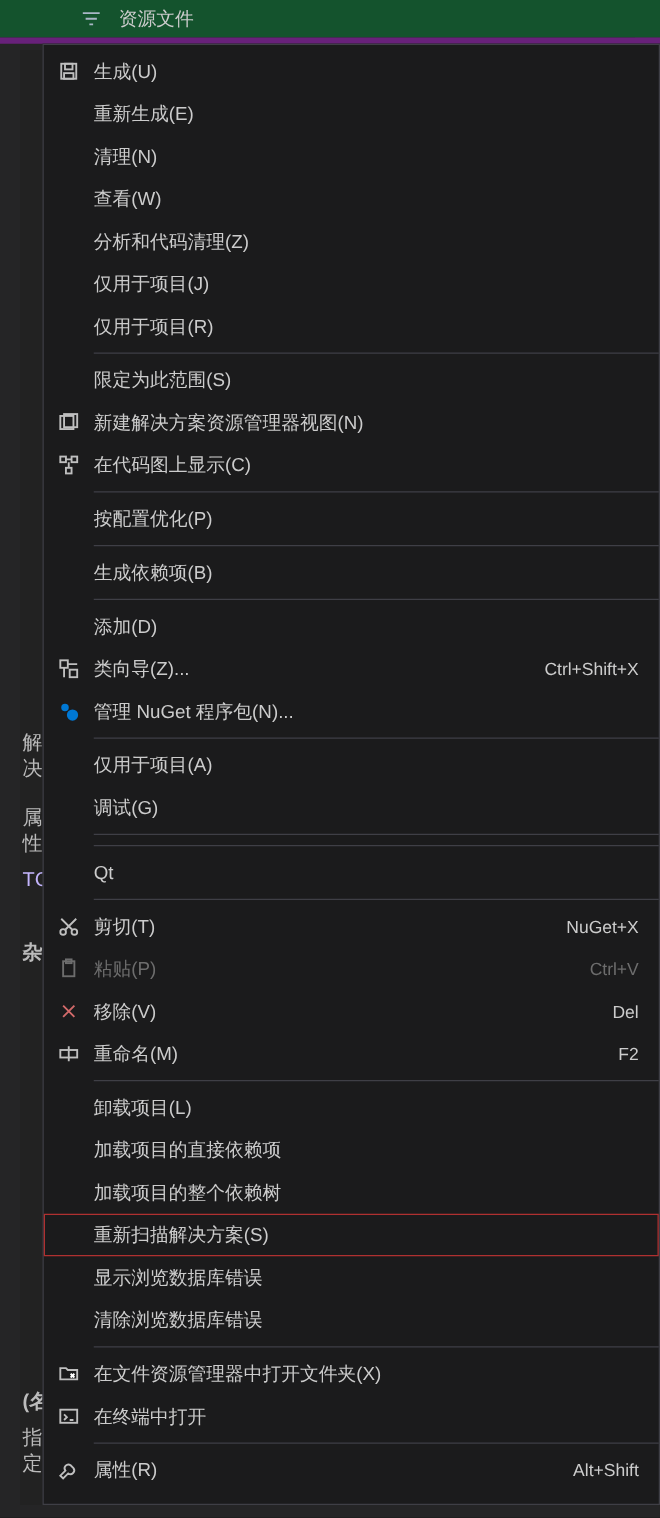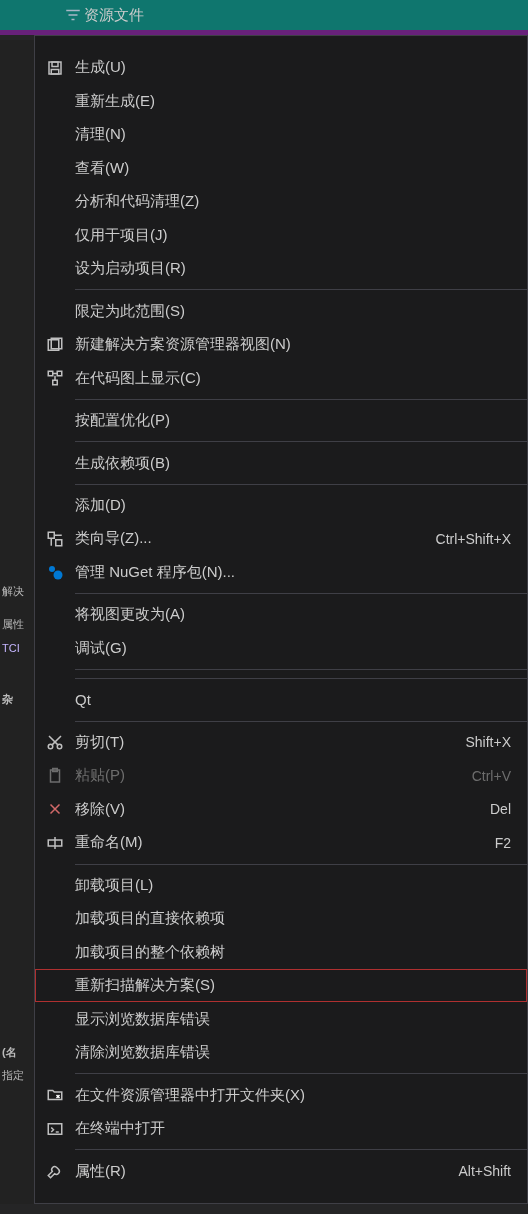--- a/index.html
+++ b/index.html
@@ -15,53 +15,53 @@
   }
   .bg {
     position: absolute;
     inset: 0;
     background: #252526;
   }
   .tree-area {
     position: absolute;
     top: 0; left: 0; right: 0;
     height: 30px;
-    background: #0f766e;
+    background: #14532d;
     padding-left: 64px;
     display: flex;
     align-items: center;
-    gap: 2px;
+    gap: 13px;
   }
   .tree-icon { width: 18px; height: 18px; color: #a9b7c6; }
   .tree-label { color: #cccccc; }
   .solution-area {
     position: absolute;
     top: 30px; left: 0; right: 0;
     height: 5px;
     background: #68217a;
   }
   .left-strip {
     position: absolute;
-    left: 0; top: 40px; width: 34px; bottom: 10px;
+    left: 16px; top: 40px; width: 34px; bottom: 10px;
     background: #222;
     color: #bbb;
-    font-size: 11px;
+    font-size: 16px;
   }
   .left-label { padding: 4px 2px; }
   .context-menu {
     position: absolute;
     left: 34px;
     top: 35px;
     right: 0;
     bottom: 10px;
     background: #1b1b1c;
     border: 1px solid #3f3f46;
     display: flex;
     flex-direction: column;
-    padding: 15px 0;
+    padding: 4px 0;
   }
   .menu-item {
     display: flex;
     align-items: center;
     height: 34px;
     padding: 0 16px 0 0;
     white-space: nowrap;
     cursor: default;
   }
   .icon-slot {
@@ -161,21 +161,21 @@
       <span class="label">分析和代码清理(Z)</span>
       <span class="spacer"></span>
     </div>
     <div class="menu-item">
       <span class="icon-slot"></span>
       <span class="label">仅用于项目(J)</span>
       <span class="spacer"></span>
     </div>
     <div class="menu-item">
       <span class="icon-slot"></span>
-      <span class="label">设为启动项目(R)</span>
+      <span class="label">仅用于项目(R)</span>
       <span class="spacer"></span>
     </div>
     <div class="sep"></div>
     <div class="menu-item">
       <span class="icon-slot"></span>
       <span class="label">限定为此范围(S)</span>
       <span class="spacer"></span>
     </div>
     <div class="menu-item">
       <span class="icon-slot">
@@ -235,21 +235,21 @@
           <circle cx="8" cy="8" r="4"></circle>
           <circle cx="16" cy="16" r="6"></circle>
         </svg>
       </span>
       <span class="label">管理 NuGet 程序包(N)...</span>
       <span class="spacer"></span>
     </div>
     <div class="sep"></div>
     <div class="menu-item">
       <span class="icon-slot"></span>
-      <span class="label">将视图更改为(A)</span>
+      <span class="label">仅用于项目(A)</span>
       <span class="spacer"></span>
     </div>
     <div class="menu-item">
       <span class="icon-slot"></span>
       <span class="label">调试(G)</span>
       <span class="spacer"></span>
     </div>
     <div class="sep"></div>
     <div class="sep"></div>
     <div class="menu-item">
@@ -261,21 +261,21 @@
     <div class="menu-item">
       <span class="icon-slot">
         <svg viewBox="0 0 24 24" fill="none" stroke="currentColor" stroke-width="2">
           <circle cx="6" cy="18" r="3"></circle>
           <circle cx="18" cy="18" r="3"></circle>
           <path d="M8.5 15.5L20 4M15.5 15.5L4 4"></path>
         </svg>
       </span>
       <span class="label">剪切(T)</span>
       <span class="spacer"></span>
-      <span class="shortcut">Shift+X</span>
+      <span class="shortcut">NuGet+X</span>
     </div>
     <div class="menu-item disabled">
       <span class="icon-slot">
         <svg viewBox="0 0 24 24" fill="none" stroke="currentColor" stroke-width="2">
           <rect x="6" y="4" width="12" height="16"></rect>
           <rect x="9" y="2" width="6" height="4"></rect>
         </svg>
       </span>
       <span class="label">粘贴(P)</span>
       <span class="spacer"></span>

